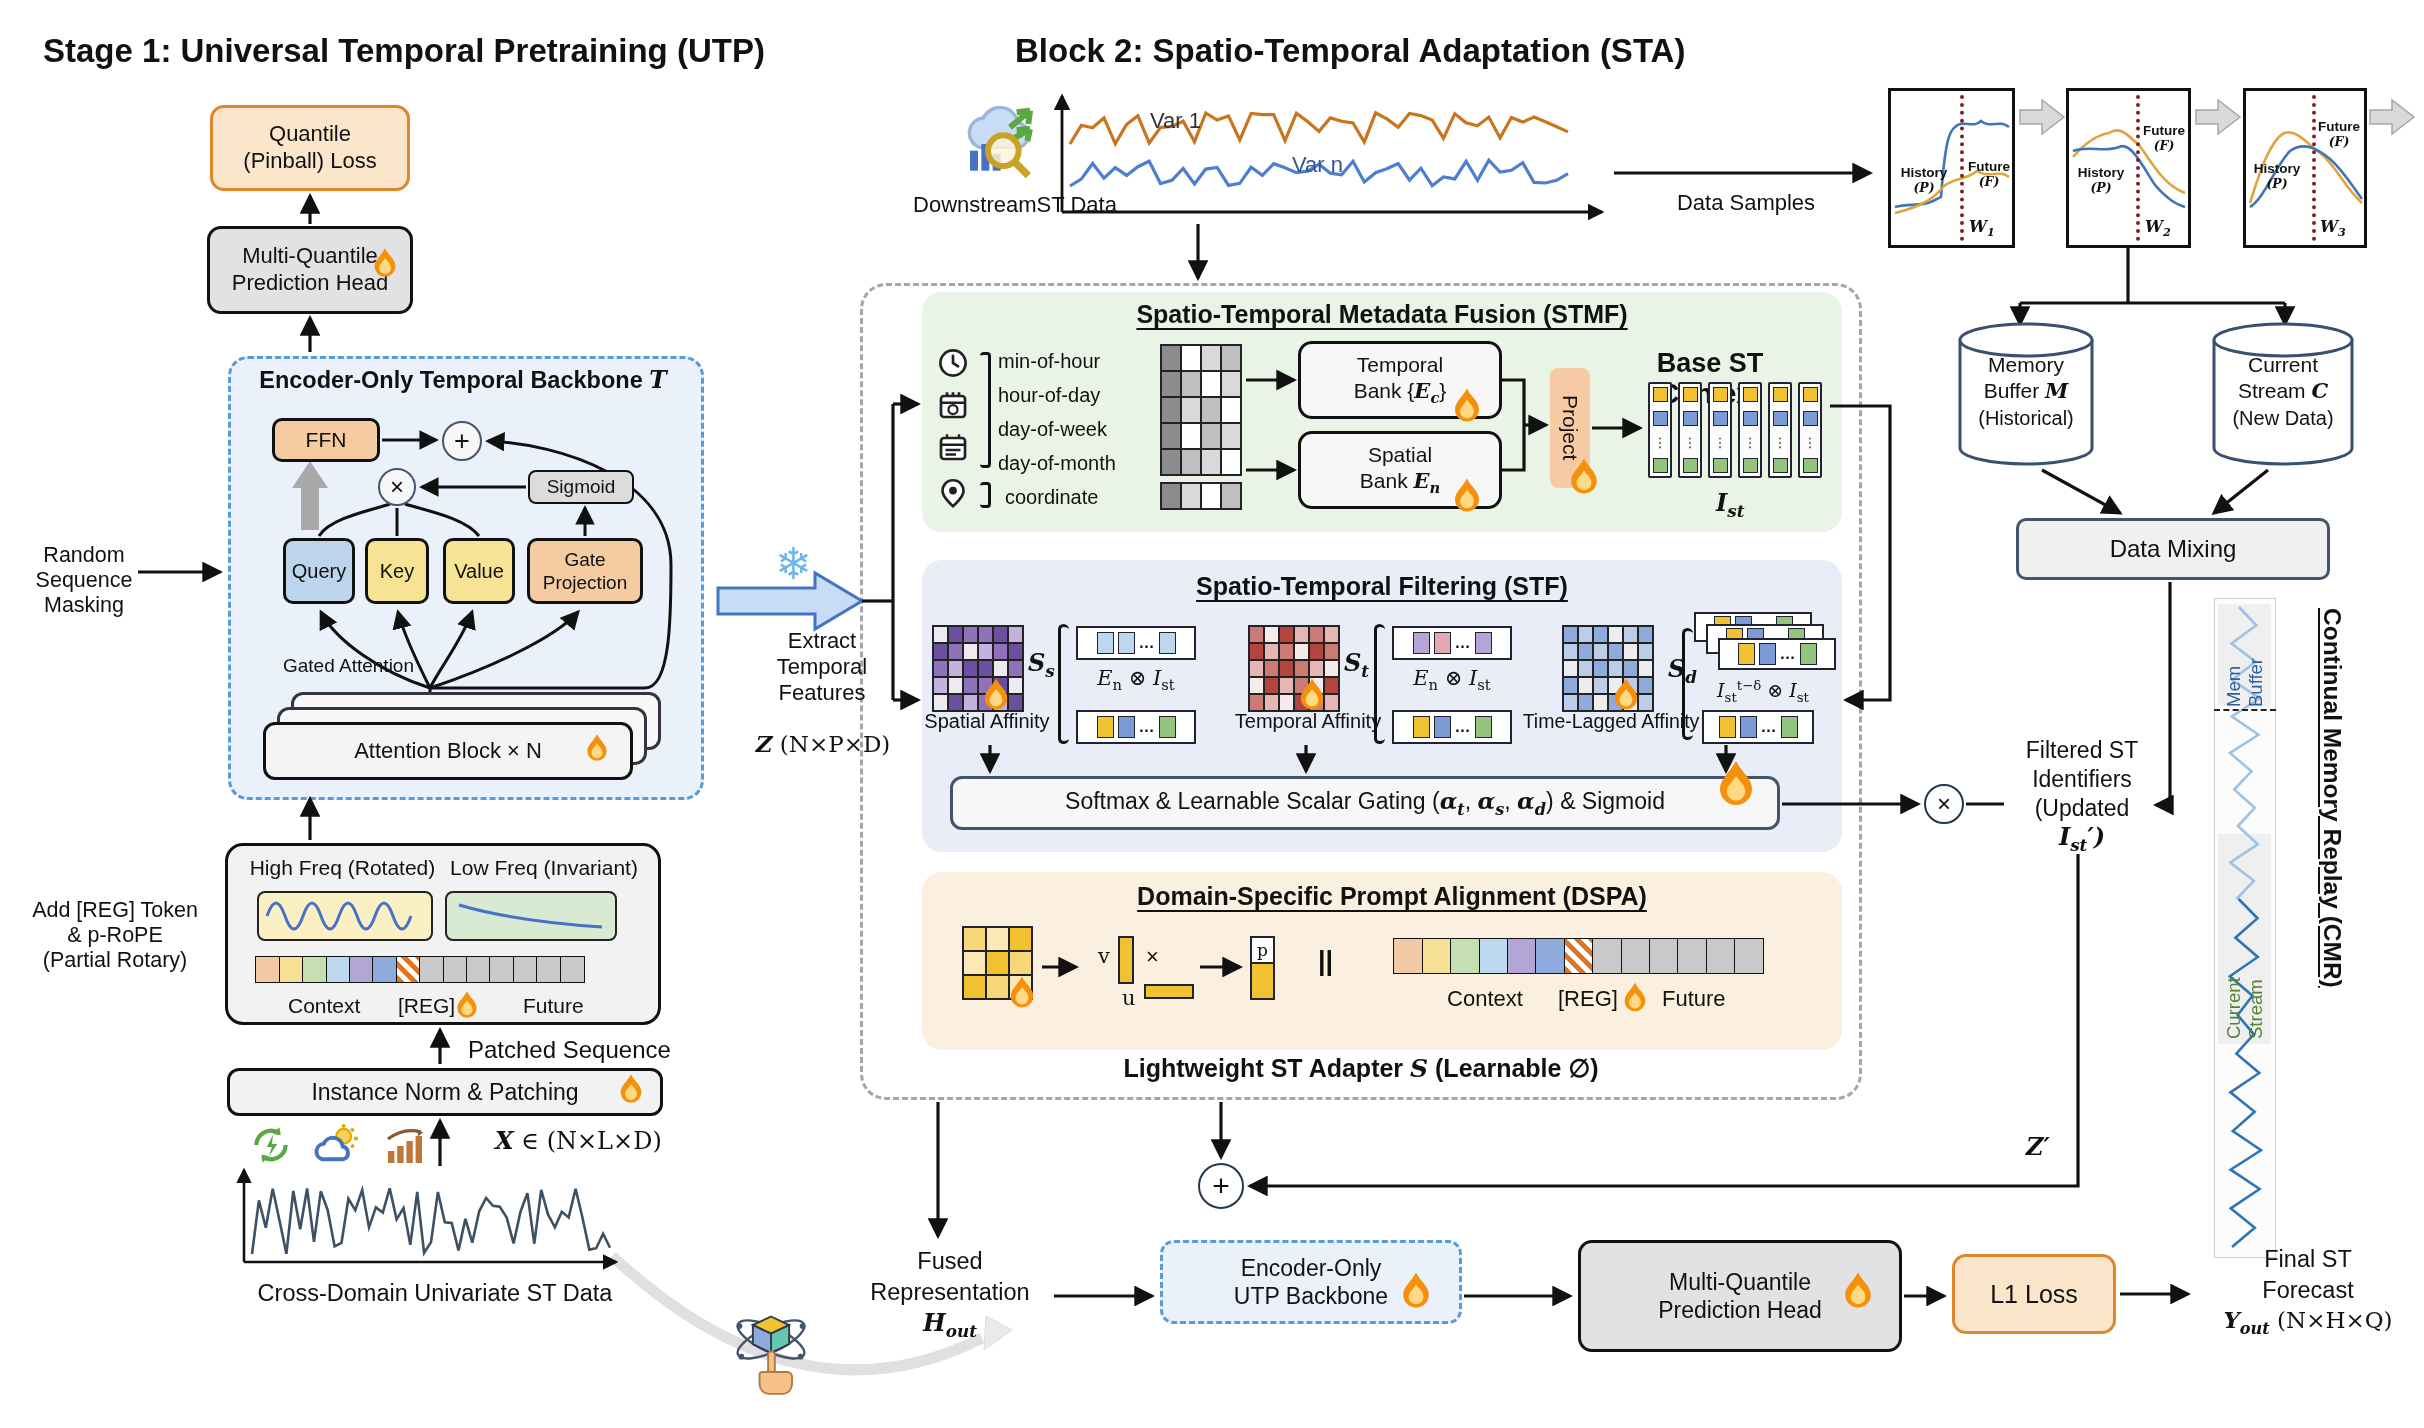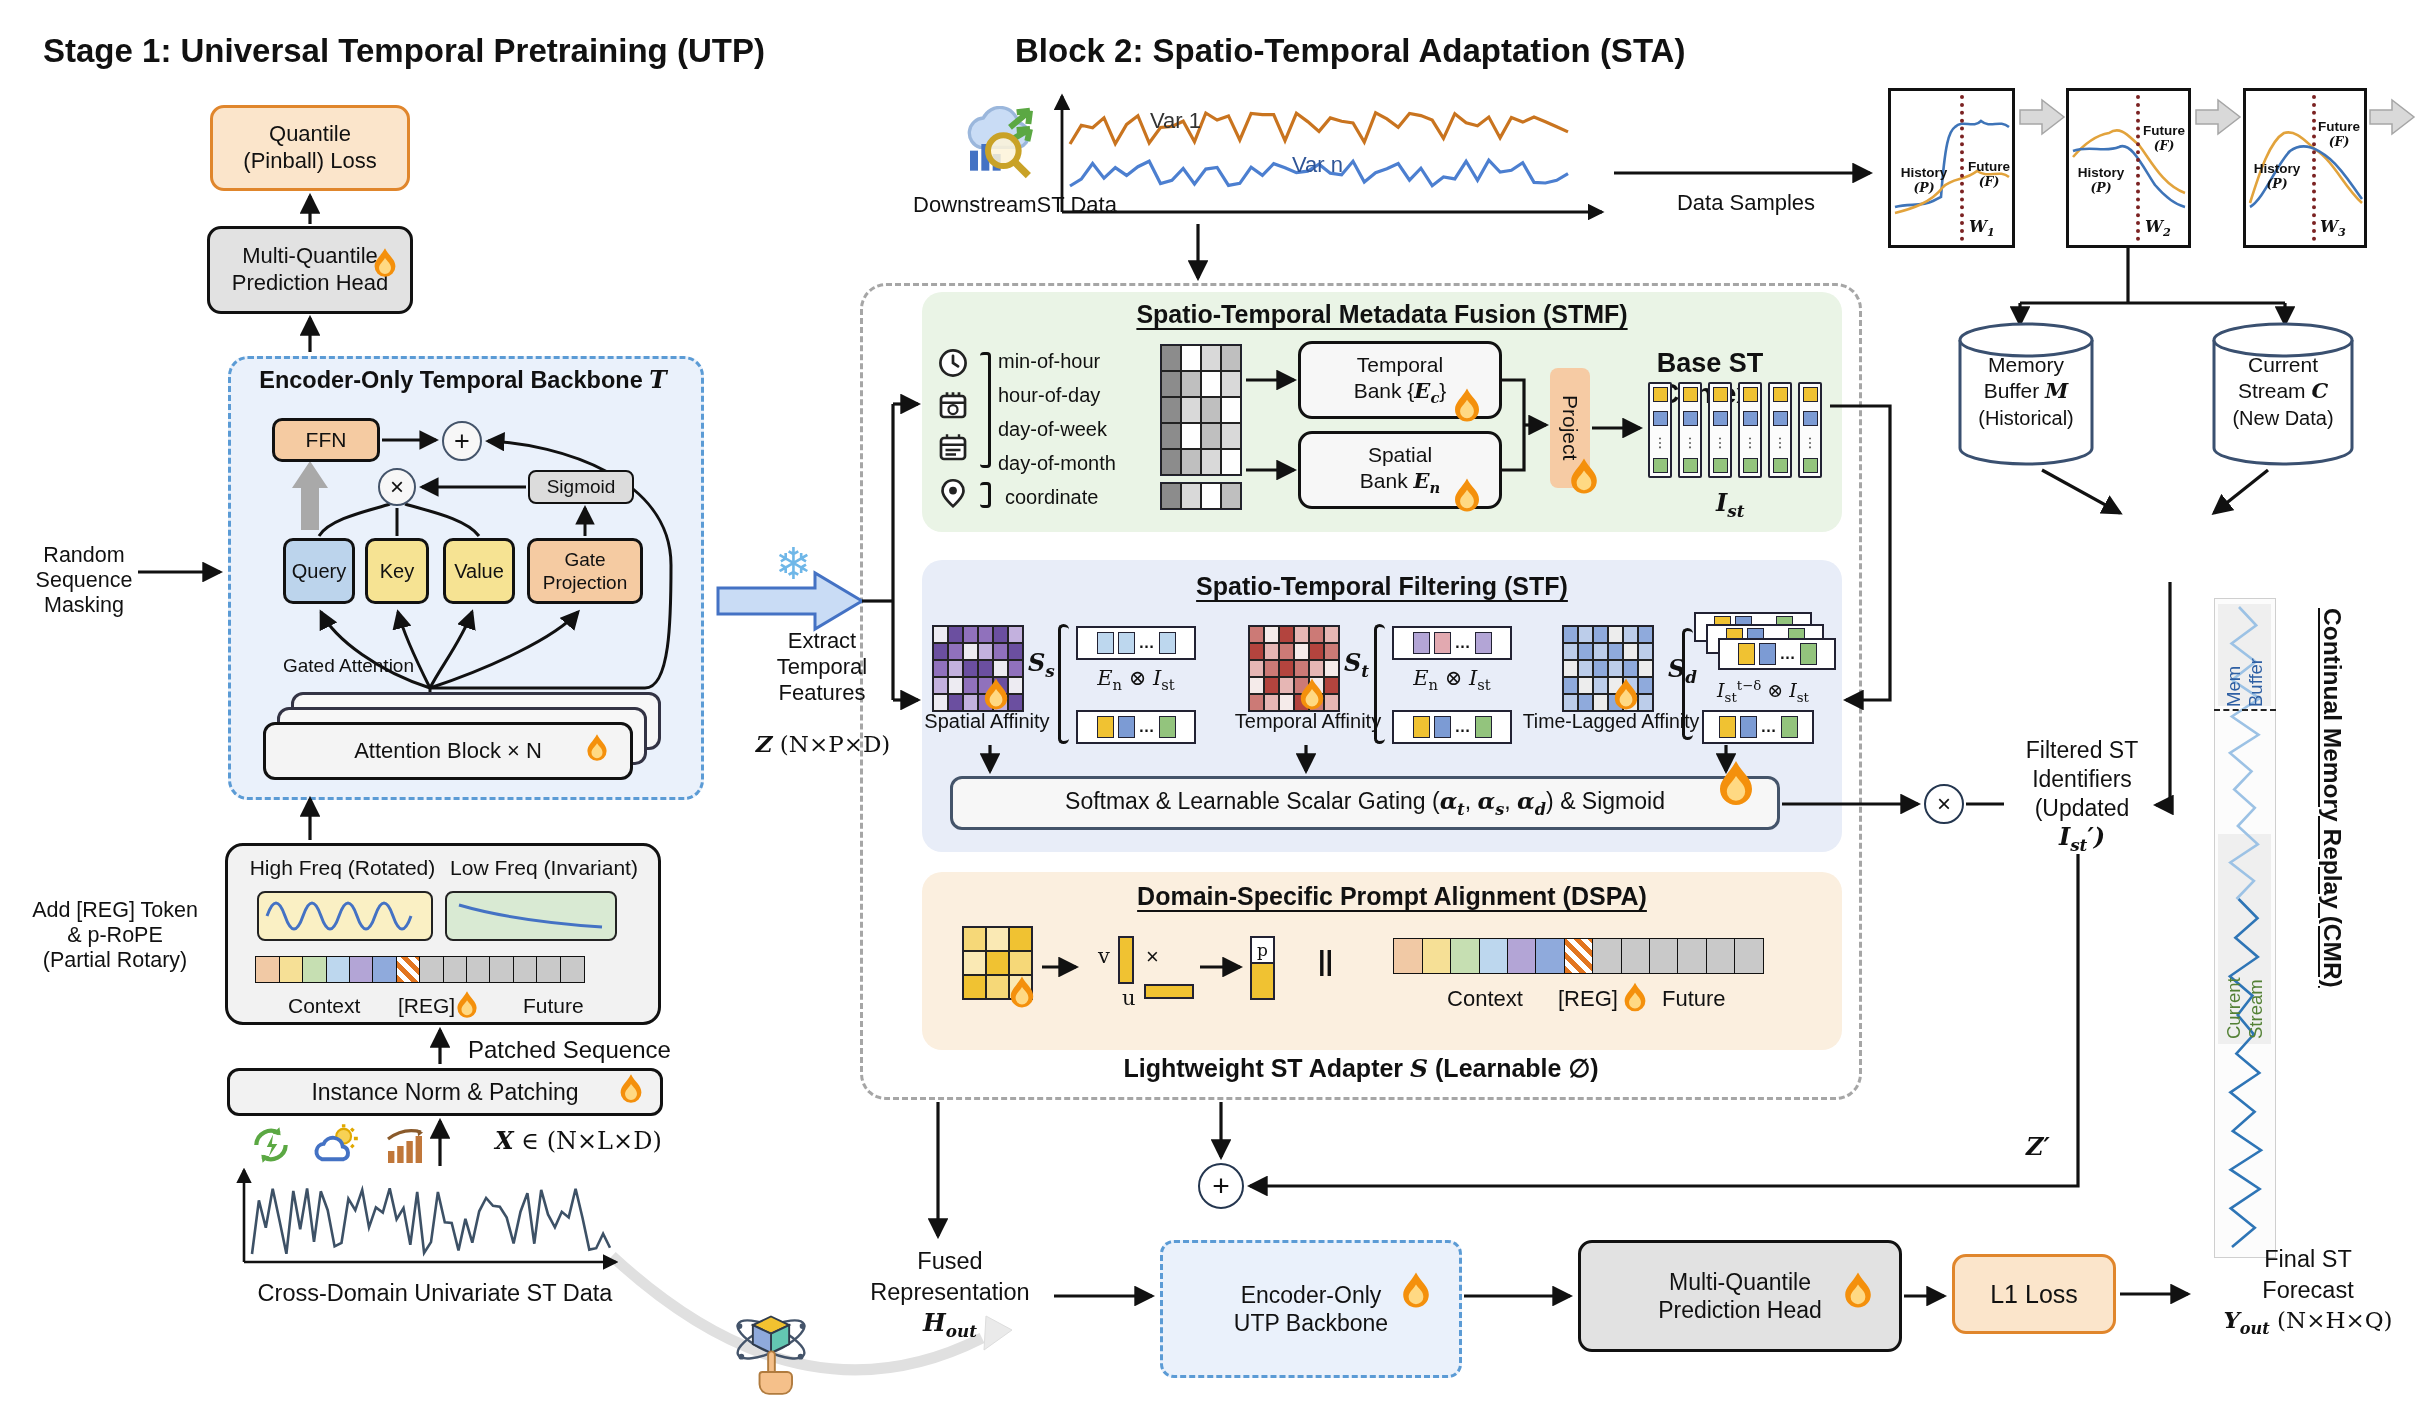--- a/index.html
+++ b/index.html
@@ -399,20 +399,21 @@
   <svg class="ab z3" style="left:2210px;top:318px;" width="146" height="152" viewBox="0 0 146 152">
     <path d="M4,22 L4,130 A69,16 0 0 0 142,130 L142,22" fill="#fff" stroke="#3A5070" stroke-width="3"></path>
     <ellipse cx="73" cy="22" rx="69" ry="16" fill="#fff" stroke="#3A5070" stroke-width="3"></ellipse>
   </svg>
   <div class="ab z4 c" style="left:2210px;top:352px;width:146px;font-size:21px;line-height:1.25;">
     <span>Current</span><br>
     <span>Stream </span><span class="math">C</span><br>
     <span style="font-size:20px;">(New Data)</span>
   </div>
 
+  <div class="ab z3 bx" style="left:2016px;top:518px;width:314px;height:62px;background:#F0F0F0;border:3px solid #44546A;border-radius:10px;font-size:24px;">Data Mixing</div>
 
   <div class="ab z3 ptitle c" style="left:1032px;top:300px;width:700px;">Spatio-Temporal Metadata Fusion (STMF)</div>
   <svg class="ab z3" style="left:938px;top:348px;" width="30" height="30" viewBox="0 0 20 20">
       <use href="#sym-clock"></use>
     </svg>
   <svg class="ab z3" style="left:938px;top:390px;" width="30" height="30" viewBox="0 0 20 20">
       <use href="#sym-cal"></use>
     </svg>
   <svg class="ab z3" style="left:938px;top:432px;" width="30" height="30" viewBox="0 0 20 20">
       <use href="#sym-wed"></use>
@@ -839,21 +840,21 @@
   <div class="ab z3 vert" style="left:2318px;top:608px;height:400px;font-size:24.5px;font-weight:bold;text-decoration:underline;">Continual Memory Replay (CMR)</div>
 
   <div class="ab z3 bx" style="left:1198px;top:1163px;width:46px;height:46px;border:2.8px solid #24364F;border-radius:50%;background:#fff;font-size:30px;font-weight:400;">+</div>
 
   <div class="ab z3 c" style="left:852px;top:1246px;width:196px;font-size:23.5px;line-height:1.3;">
     <span>Fused</span><br>
     <span>Representation</span><br>
     <span class="math" style="font-size:24px;"><span>H</span><sub>out</sub></span>
   </div>
 
-  <div class="ab z3 bx dashedblue pre" style="left:1160px;top:1240px;width:302px;height:138px;border-radius:14px;font-size:23px;">Encoder-Only
+  <div class="ab z3 bx dashedblue pre" style="left:1160px;top:1240px;width:302px;height:84px;border-radius:14px;font-size:23px;">Encoder-Only
 UTP Backbone</div>
   <svg class="ab z4" style="left:1400px;top:1272px;" width="32" height="36" viewBox="0 0 20 22">
       <use href="#sym-flame"></use>
     </svg>
 
   <div class="ab z3 bx pre" style="left:1578px;top:1240px;width:324px;height:112px;background:#E2E2E2;font-size:23px;">Multi-Quantile
 Prediction Head</div>
   <svg class="ab z4" style="left:1842px;top:1272px;" width="32" height="36" viewBox="0 0 20 22">
       <use href="#sym-flame"></use>
     </svg>

